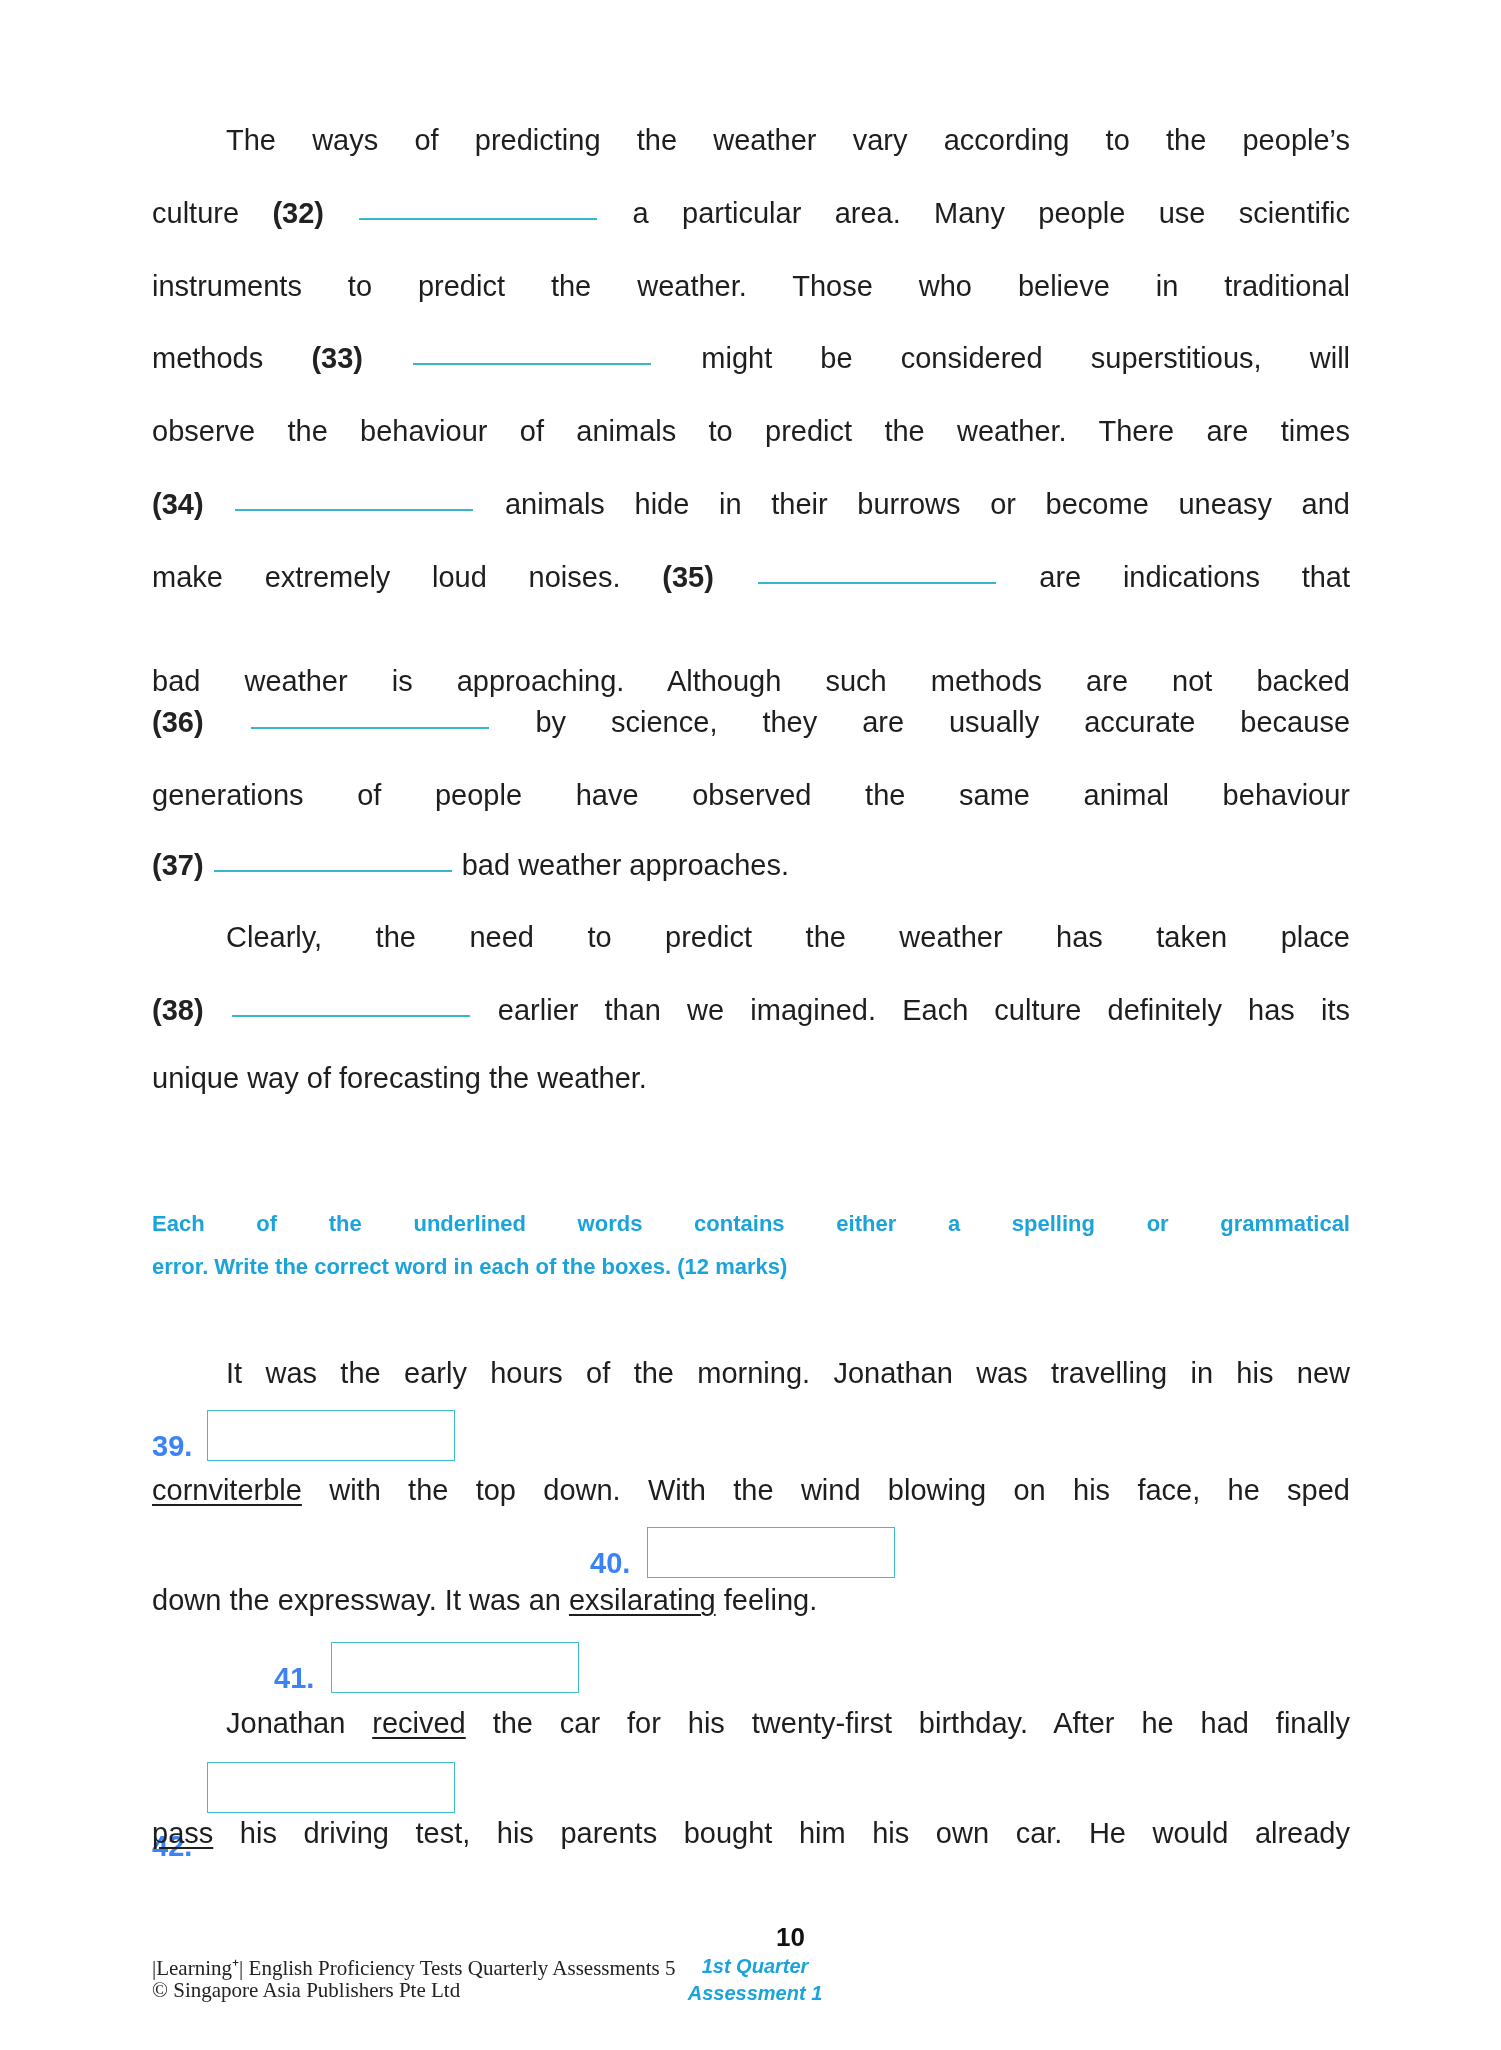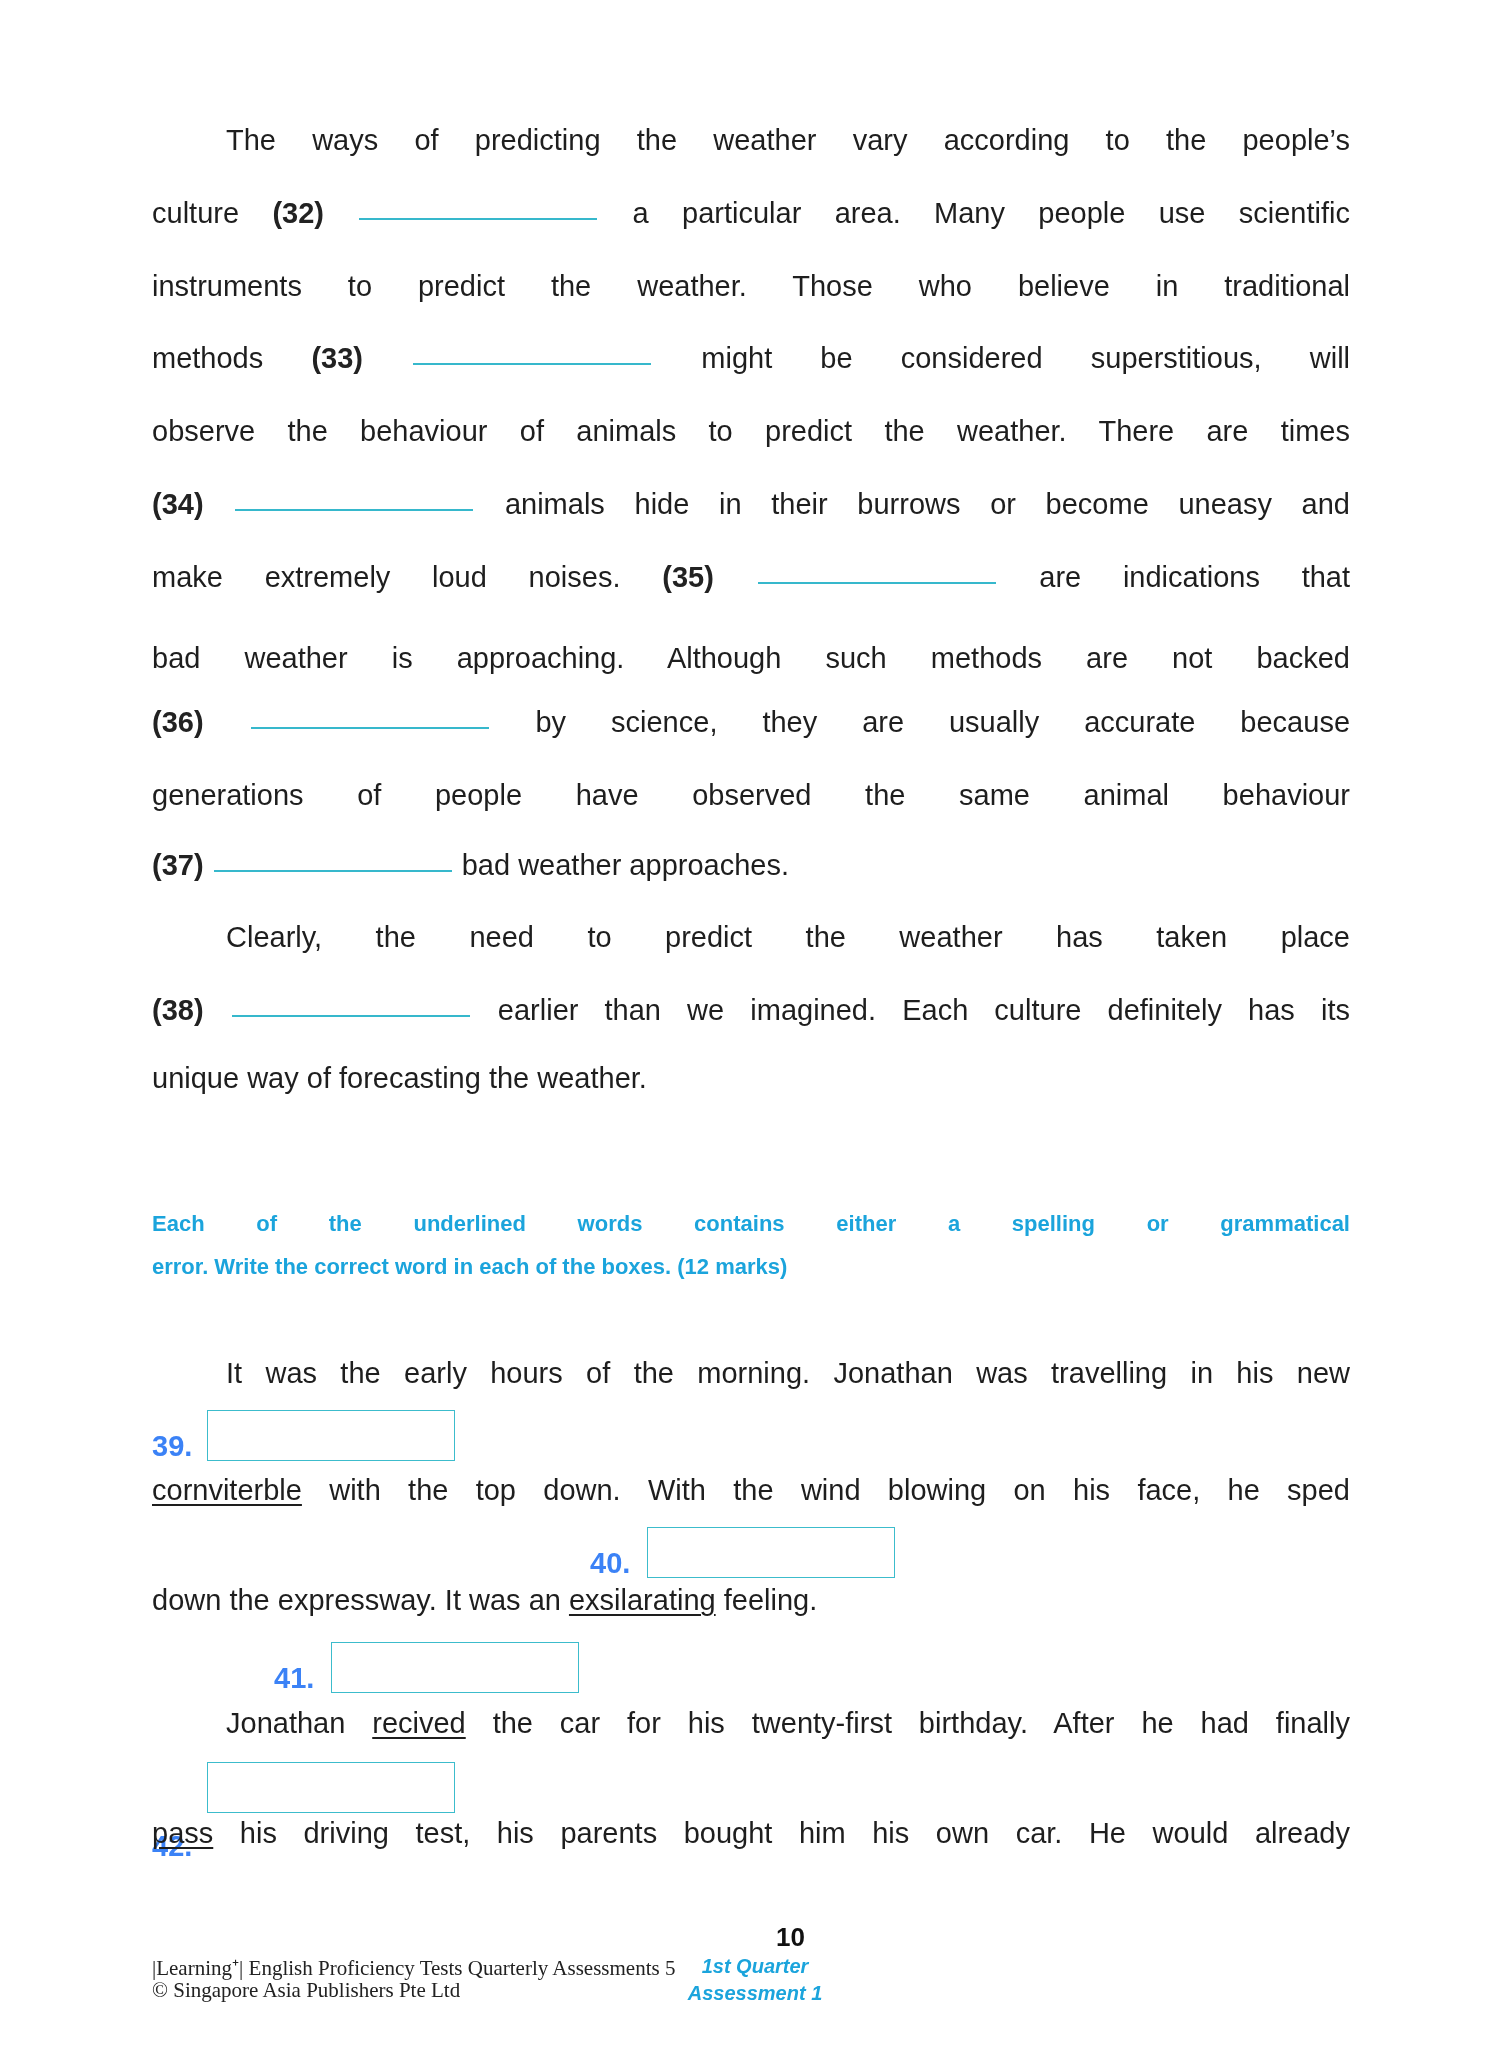--- a/index.html
+++ b/index.html
@@ -58,21 +58,21 @@
     <span>animals hide in their burrows or become uneasy and</span>
   </div>
 
   <div class="line" style="top:557px">
     <span>make extremely loud noises.</span>
     <span class="num">(35)</span>
     <span class="blank"></span>
     <span>are indications that</span>
   </div>
 
-  <div class="line" style="top:638px"><span>bad weather is approaching. Although such methods are not backed</span></div>
+  <div class="line" style="top:661px"><span>bad weather is approaching. Although such methods are not backed</span></div>
 
   <div class="line" style="top:702px">
     <span class="num">(36)</span>
     <span class="blank"></span>
     <span>by science, they are usually accurate because</span>
   </div>
 
   <div class="line" style="top:775px"><span>generations of people have observed the same animal behaviour</span></div>
 
   <div class="line left" style="top:845px">

